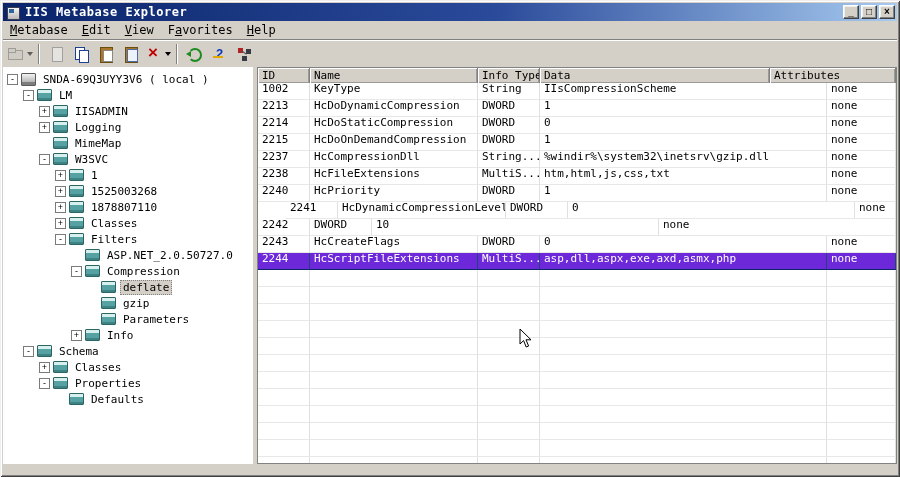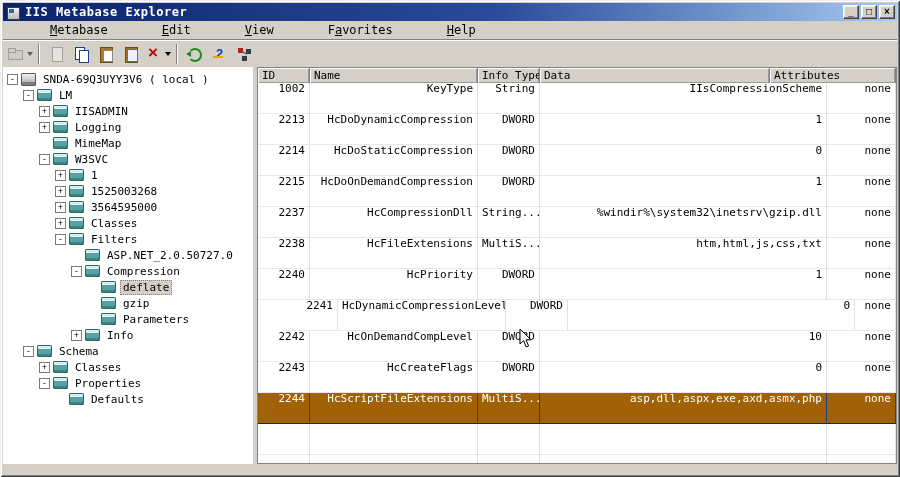--- a/index.html
+++ b/index.html
@@ -30,21 +30,21 @@
     border: 1px solid; border-color: #ffffff #404040 #404040 #ffffff;
     box-shadow: inset -1px -1px 0 #808080, inset 1px 1px 0 #efefef;
     font: bold 10px/12px "Liberation Sans", sans-serif; text-align: center; color: #000;
   }
 
   
   .menubar {
     position: absolute; left: 3px; top: 21px; right: 3px; height: 18px;
     display: flex; align-items: center; font: 12px "DejaVu Sans Mono", monospace; color:#000;
   }
-  .menu-item { padding: 1px 7px; white-space: nowrap; margin-left: 40px; }
+  .menu-item { padding: 1px 7px; white-space: nowrap; }
 
   
   .toolbar {
     position: absolute; left: 3px; top: 39px; right: 3px; height: 28px;
     border-top: 1px solid #808080; box-shadow: inset 0 1px 0 #ffffff;
     display: flex; align-items: center; padding-left: 3px;
   }
   .tbtn { height: 22px; min-width: 23px; display: flex; align-items: center; justify-content: center; margin: 0 1px; }
   .tbtn.disabled { opacity: .55; filter: grayscale(60%); }
   .tsep { width: 2px; height: 20px; border-left: 1px solid #808080; border-right: 1px solid #ffffff; margin: 0 4px; }
@@ -115,27 +115,27 @@
     background: #fff; border: 1px solid #828282; overflow: hidden;
     font: 11px "DejaVu Sans Mono", monospace;
   }
   .lheader { display: flex; height: 15px; background: #D4D0C8; }
   .hcell {
     flex: none; padding: 1px 4px 8px; white-space: nowrap; overflow: hidden;
     background: #D4D0C8; border-right: 1px solid #808080;
     box-shadow: inset 1px 1px 0 #ffffff, inset -1px -1px 0 #9a9a9a;
     font: 11px/13px "DejaVu Sans Mono", monospace; color:#000;
   }
-  .lrow { display: flex; height: 31px; text-align: right; }
+  .lrow { display: flex; height: 17px; }
   .lcell {
     flex: none; padding: 0 4px; overflow: hidden; white-space: nowrap;
     font: 11px/12px "DejaVu Sans Mono", monospace; color:#000;
     border-right: 1px solid #e0e0e0; border-bottom: 1px solid #e8e8e8;
   }
-  .lrow.selected .lcell { background: #a16207; color: #fff; border-right-color: #24407e; border-bottom-color: #0A246A; }
+  .lrow.selected .lcell { background: #6d28d9; color: #fff; border-right-color: #24407e; border-bottom-color: #0A246A; }
 
   
   .bottomstrip { position: absolute; left: 3px; right: 3px; bottom: 3px; height: 10px; background: #D4D0C8; }
 
   
   .cursor { position: absolute; left: 519px; top: 328px; width: 13px; height: 21px; pointer-events: none; }
 </style>
 </head>
 <body>
 
@@ -239,21 +239,21 @@
       <div class="trow">
         <span class="tsp" style="width: 52px;"></span>
         <span class="expander">+</span>
         <span class="nodeicon"></span>
         <span class="tlabel">1525003268</span>
       </div>
       <div class="trow">
         <span class="tsp" style="width: 52px;"></span>
         <span class="expander">+</span>
         <span class="nodeicon"></span>
-        <span class="tlabel">3564595000</span>
+        <span class="tlabel">1878807110</span>
       </div>
       <div class="trow">
         <span class="tsp" style="width: 52px;"></span>
         <span class="expander">+</span>
         <span class="nodeicon"></span>
         <span class="tlabel">Classes</span>
       </div>
       <div class="trow">
         <span class="tsp" style="width: 52px;"></span>
         <span class="expander">-</span>
@@ -384,21 +384,20 @@
         </div>
         <div class="lrow">
           <span class="lcell" style="width: 52px; margin-left: 28px;">2241</span>
           <span class="lcell" style="width: 168px;">HcDynamicCompressionLevel</span>
           <span class="lcell" style="width: 62px;">DWORD</span>
           <span class="lcell" style="width: 287px;">0</span>
           <span class="lcell" style="flex: 1 1 0%;">none</span>
         </div>
         <div class="lrow">
           <span class="lcell" style="width: 52px;">2242</span>
-          <span class="lcell" style="width: 168px;">HcOnDemandCompLevel</span>
           <span class="lcell" style="width: 62px;">DWORD</span>
           <span class="lcell" style="width: 287px;">10</span>
           <span class="lcell" style="flex: 1 1 0%;">none</span>
         </div>
         <div class="lrow">
           <span class="lcell" style="width: 52px;">2243</span>
           <span class="lcell" style="width: 168px;">HcCreateFlags</span>
           <span class="lcell" style="width: 62px;">DWORD</span>
           <span class="lcell" style="width: 287px;">0</span>
           <span class="lcell" style="flex: 1 1 0%;">none</span>

